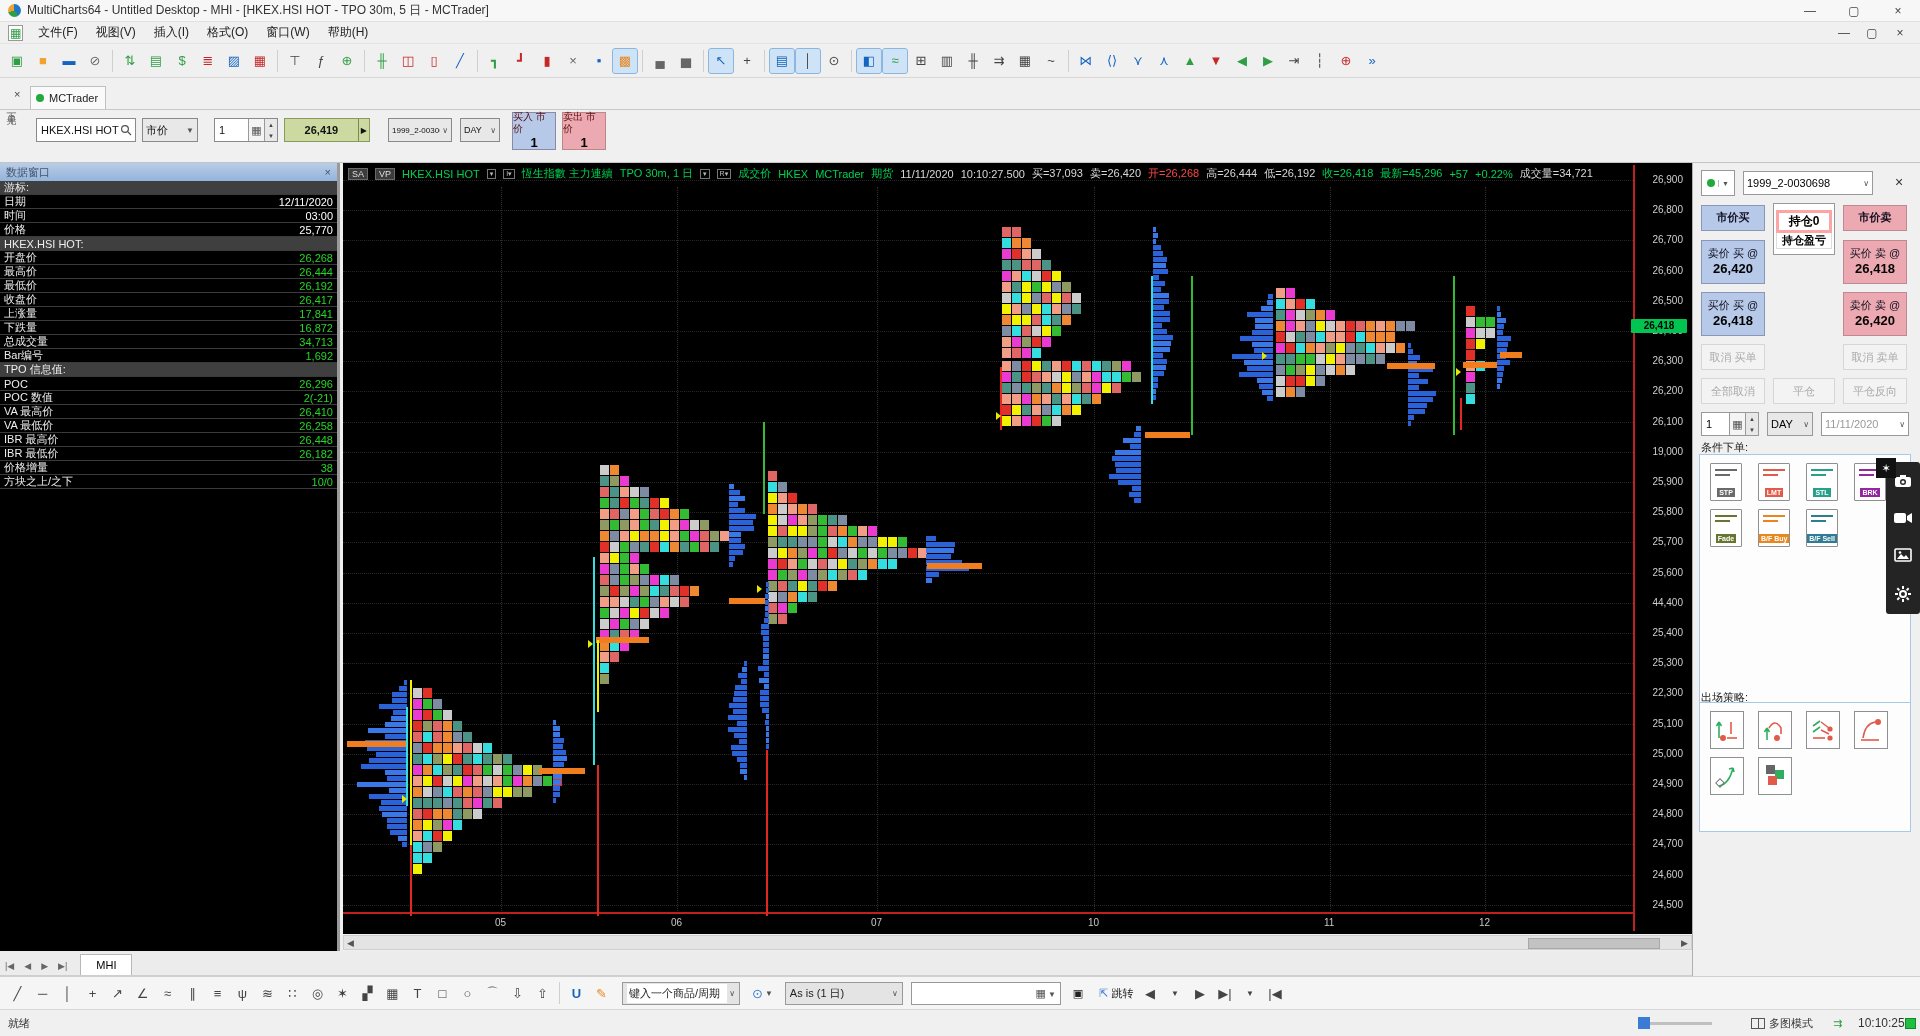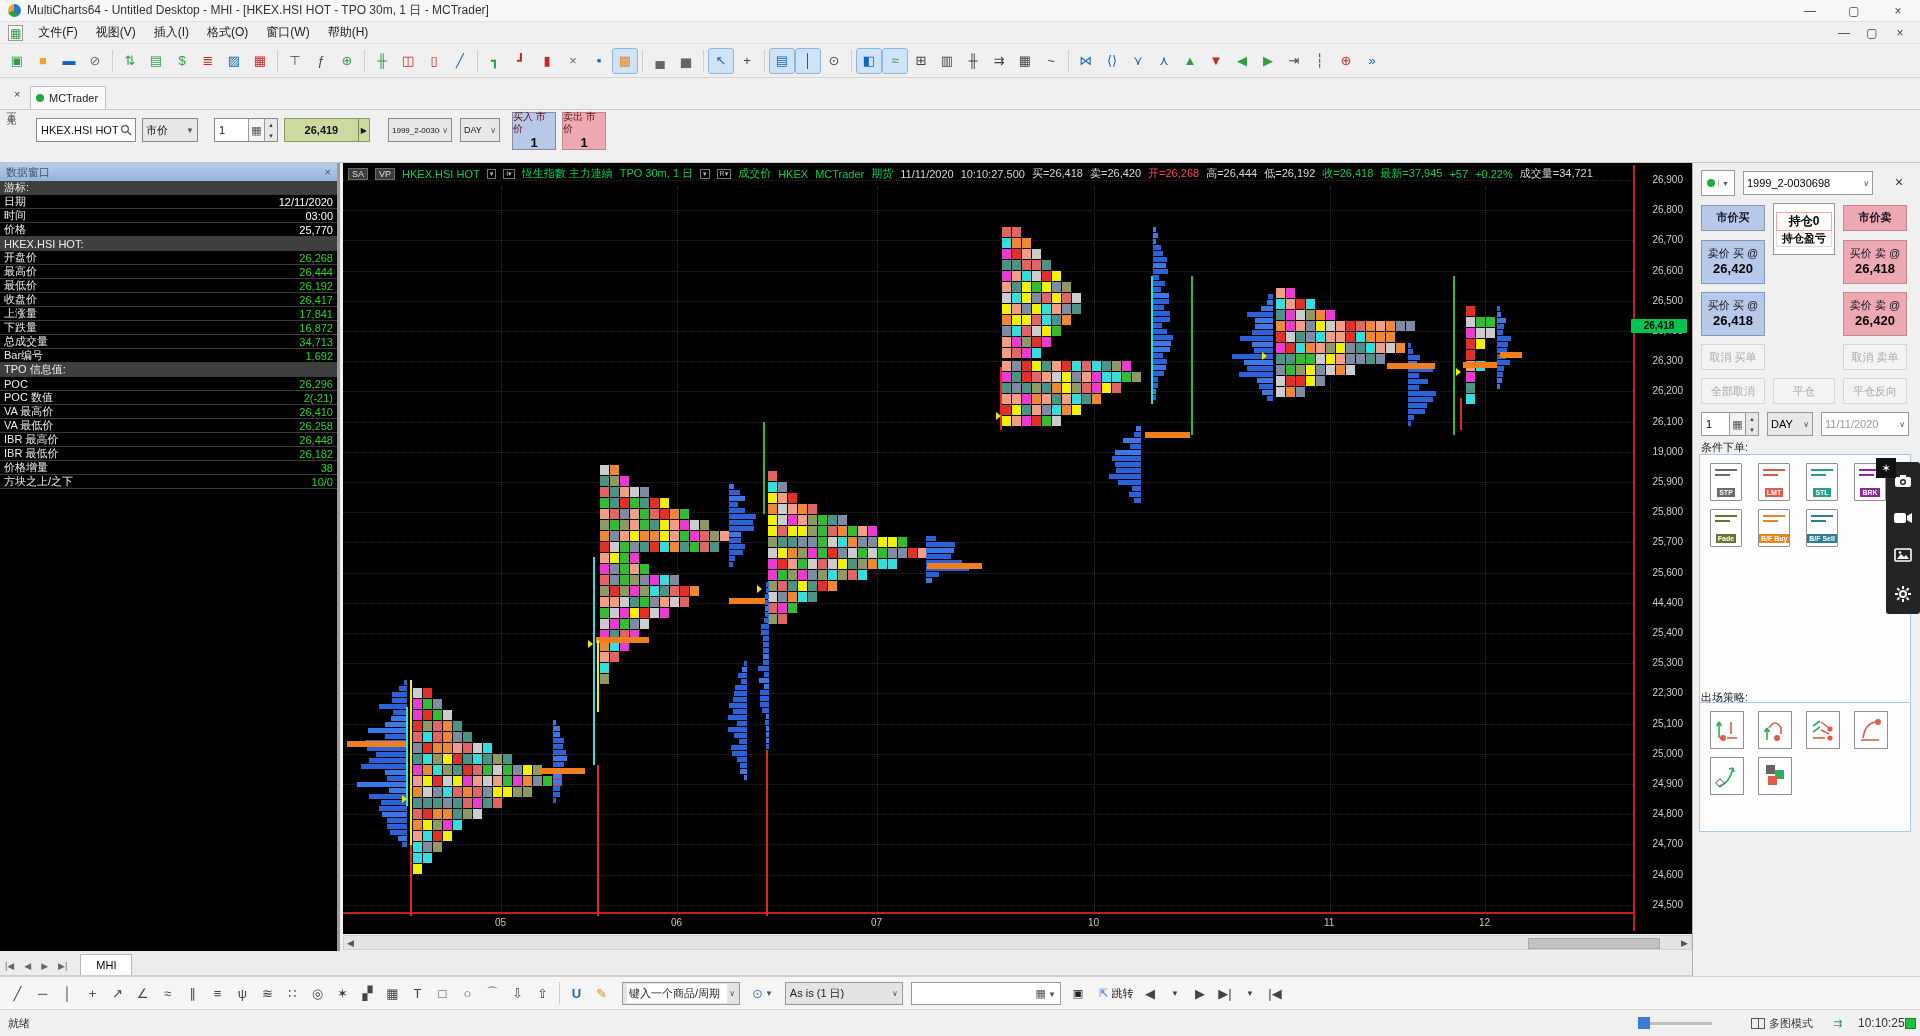--- a/index.html
+++ b/index.html
@@ -79,21 +79,21 @@
 
   
   #rightpanel { position:absolute; left:1692px; top:163px; width:228px; height:813px; background:#f0f0f0; border-left:1px solid #b0b0b0; }
   .rp { position:absolute; display:flex; align-items:center; justify-content:center; font-size:11px; }
   .rbtn { border:1px solid #8a96b8; flex-direction:column; line-height:1.25; color:#101020; }
   .bbuy { background:#b7c9e8; }
   .bsell { background:#eda9b1; border-color:#c08890; }
   .rbtn b { font-size:13px; color:#000; }
   .rdis { background:#f3f3f3; border:1px solid #d6d6d6; color:#aaa; }
   .posbox { border:1px solid #999; background:#fff; flex-direction:column; padding:2px; }
-  .posbox .p1 { font-weight:bold; font-size:12px; border:1px solid #fca5a5; width:100%; text-align:center; }
+  .posbox .p1 { font-weight:bold; font-size:12px; border:3px solid #fca5a5; width:100%; text-align:center; }
   .posbox .p2 { font-size:11px; border:1px solid #ddd; border-top:none; width:100%; text-align:center; font-weight:bold; }
   .rsel { border:1px solid #999; background:#e8e8e8; justify-content:space-between; padding:0 3px; }
   .rlab { position:absolute; font-size:11px; color:#222; }
   .icbox { position:absolute; border:1px solid #a8c8e8; background:#fdfdfd; }
   .docic { position:absolute; width:32px; height:38px; background:#fff; border:1px solid #909090; border-radius:1px; display:flex; flex-direction:column; align-items:center; justify-content:flex-end; padding-bottom:3px; }
   .docic .stripes { position:absolute; top:5px; left:4px; right:4px; }
   .docic .stripes div { height:2px; margin-bottom:3px; }
   .docic .dlabel { font-size:7px; font-weight:bold; color:#fff; padding:1px 2px; max-width:30px; white-space:nowrap; }
   .exitic { position:absolute; width:34px; height:38px; background:#fff; border:1px solid #909090; display:flex; align-items:center; justify-content:center; }
 
@@ -115,21 +115,21 @@
   .mcicon div { flex:1; border-right:1px solid #555; }
   #statgreen { width:11px; height:11px; background:#1fbf3f; border:1px solid #128a2c; }
 </style>
 </head>
 <body>
 
 <div id="app">
 
   <div id="titlebar">
     <div id="mc-logo"></div>
-    <div id="title-text">MultiCharts64 - Untitled Desktop - MHI - [HKEX.HSI HOT - TPO 30m, 1 日 - MCTrader]</div>
+    <div id="title-text">MultiCharts64 - Untitled Desktop - MHI - [HKEX.HSI HOT - TPO 30m, 5 日 - MCTrader]</div>
     <div class="wbtns">
       <div class="wbtn">—</div>
       <div class="wbtn">▢</div>
       <div class="wbtn">×</div>
     </div>
   </div>
 
   <div id="menubar">
     <span class="mdoc">▦</span>
     <div id="menu-items" style="display:flex;">
@@ -362,27 +362,27 @@
         <span class="hg">恆生指數 主力連續</span>
         <span class="hg">TPO 30m, 1 日</span>
         <span class="hbox">▾</span>
         <span class="hbox">R▾</span>
         <span class="hg">成交价</span>
         <span class="hg">HKEX</span>
         <span class="hg">MCTrader</span>
         <span class="hg">期货</span>
         <span class="hw">11/11/2020</span>
         <span class="hw">10:10:27.500</span>
-        <span class="hw">买=26,418</span>
+        <span class="hw">买=37,093</span>
         <span class="hw">卖=26,420</span>
         <span class="hr">开=26,268</span>
         <span class="hw">高=26,444</span>
         <span class="hw">低=26,192</span>
         <span class="hg">收=26,418</span>
-        <span class="hg">最新=37,945</span>
+        <span class="hg">最新=45,296</span>
         <span class="hg">+57</span>
         <span class="hg">+0.22%</span>
         <span class="hw">成交量=34,721</span>
       </div>
     <div id="chart-plot">
         <div class="gridh" style="left: 0px; top: 17px; width: 1290px;"></div>
         <div class="axlab" style="left: 1294px; top: 11px;">26,900</div>
         <div class="gridh" style="left: 0px; top: 47.2px; width: 1290px;"></div>
         <div class="axlab" style="left: 1294px; top: 41.2px;">26,800</div>
         <div class="gridh" style="left: 0px; top: 77.4px; width: 1290px;"></div>

